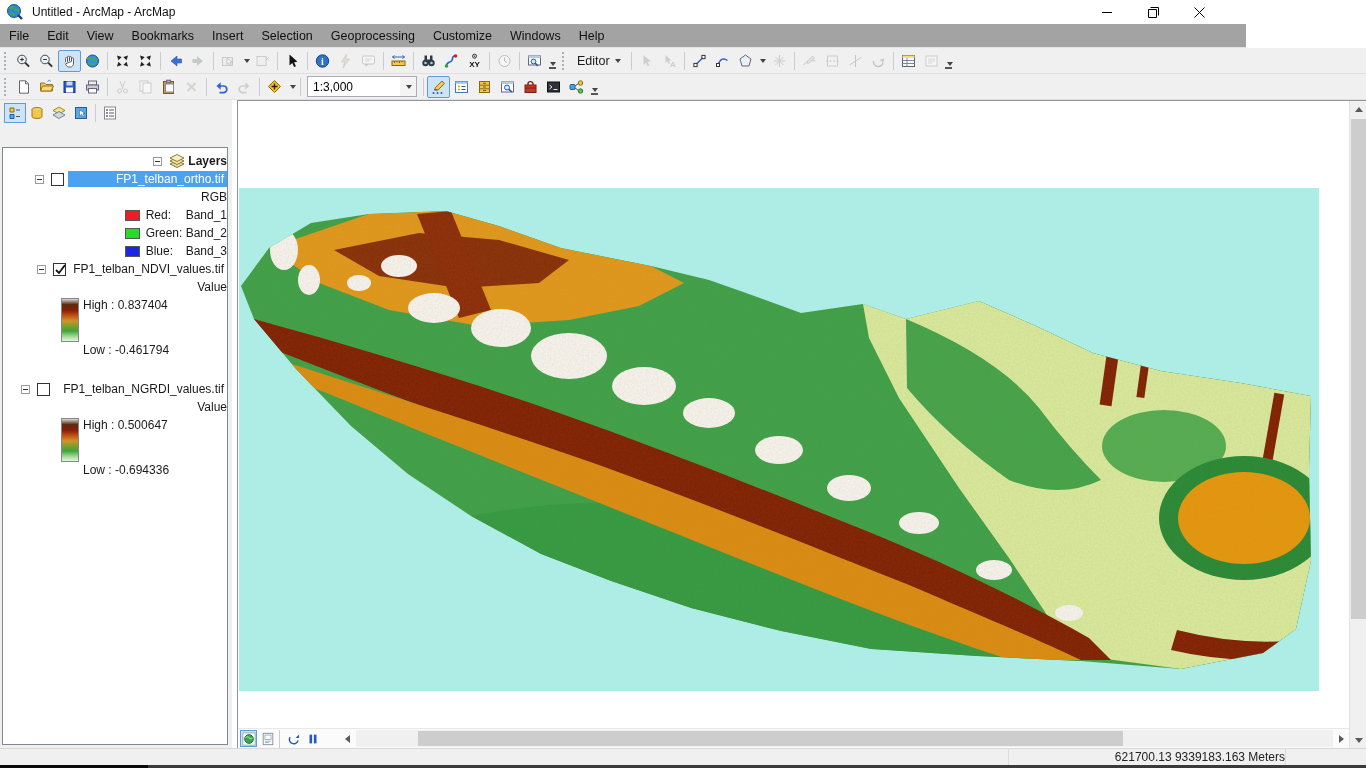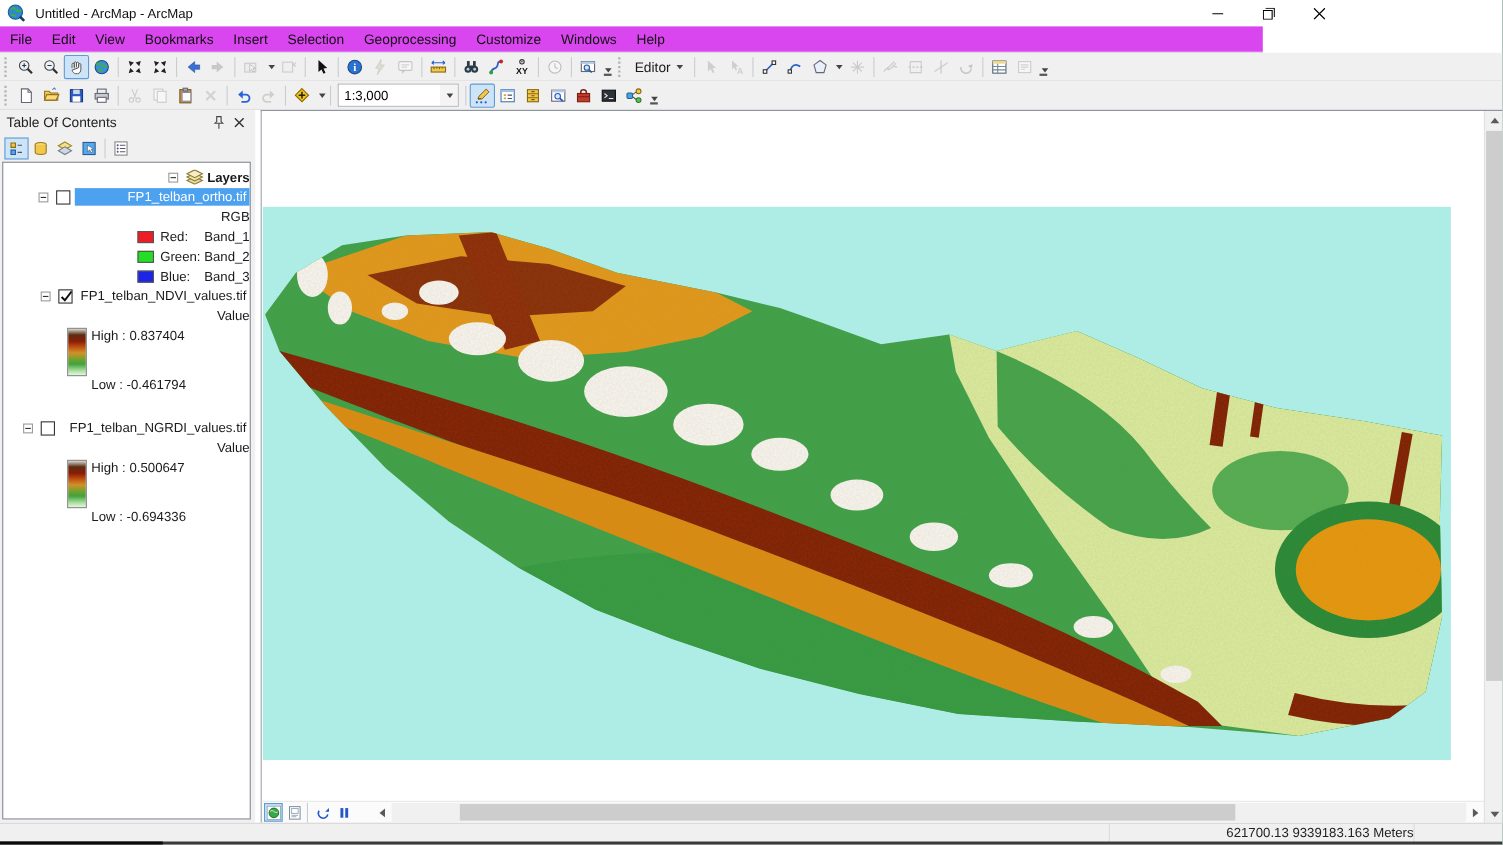--- a/index.html
+++ b/index.html
@@ -10,21 +10,21 @@
 
   
   .titlebar{ position:absolute; left:0; top:0; width:1222px; height:24px; background:#fff;
              display:flex; align-items:center; }
   .titlebar .logo{ width:18px; height:18px; margin:0 8px 0 6px; }
   .title-text{ font-size:12px; color:#111; }
   .win-btns{ position:absolute; right:0; top:0; height:24px; display:flex; }
   .win-btn{ width:46px; height:24px; display:flex; align-items:center; justify-content:center; }
 
   
-  .menubar{ position:absolute; left:0; top:24px; width:1148px; height:24px; background:#d946ef;
+  .menubar{ position:absolute; left:0; top:24px; width:1246px; height:24px; background:#a3a3a3;
             display:flex; align-items:center; border-bottom:1px solid #e3e3e3;}
   .menu-item{ padding:3px 9px; font-size:12.5px; color:#111; }
 
   
   .toolbar{ position:absolute; left:0; width:1366px; height:26px; background:#f0f0f0;
             display:flex; align-items:center; border-bottom:1px solid #e0e0e0; }
   .tb1{ top:48px; } .tb2{ top:74px; }
   .grip{ width:5px; height:18px; margin:0 3px 0 4px; border-left:2px dotted #aab2ba; }
   .sep{ width:1px; height:18px; background:#c9ccd1; margin:0 3px; }
   .tbtn{ width:23px; height:22px; display:flex; align-items:center; justify-content:center;
@@ -522,34 +522,20 @@
           <circle cx="12" cy="12" r="2.2" fill="#57c457" stroke="#2a7a2a"></circle>
         </svg>
       </div>
     <div class="overflow">
         <div class="caret"></div>
         <div class="bar"></div>
       </div>
   </div>
 
   <div class="toc">
-    <div class="toc-header">
-      <span class="toc-title">Table Of Contents</span>
-      <div class="toc-hbtn">
-        <svg width="12" height="13" viewBox="0 0 12 13">
-            <path d="M4 1h4v4.5L9.5 7h-7L4 5.5z" fill="none" stroke="#444"></path>
-            <path d="M6 7v5" stroke="#444"></path>
-          </svg>
-      </div>
-      <div class="toc-hbtn">
-        <svg width="9" height="9" viewBox="0 0 9 9">
-            <path d="M.5.5l8 8M8.5.5l-8 8" stroke="#333" stroke-width="1.3"></path>
-          </svg>
-      </div>
-    </div>
     <div class="toc-toolbar">
       <div class="toc-tbtn active">
           <svg width="16" height="16" viewBox="0 0 16 16">
             <path d="M3 3h4v4H3z" fill="#f2c84b" stroke="#8a6a10"></path>
             <path d="M3 9.5h4v4H3z" fill="#57a8e8" stroke="#2a5a9c"></path>
             <path d="M9 5h4M9 11.5h4" stroke="#556"></path>
           </svg>
         </div>
       <div class="toc-tbtn">
           <svg width="16" height="16" viewBox="0 0 16 16">

